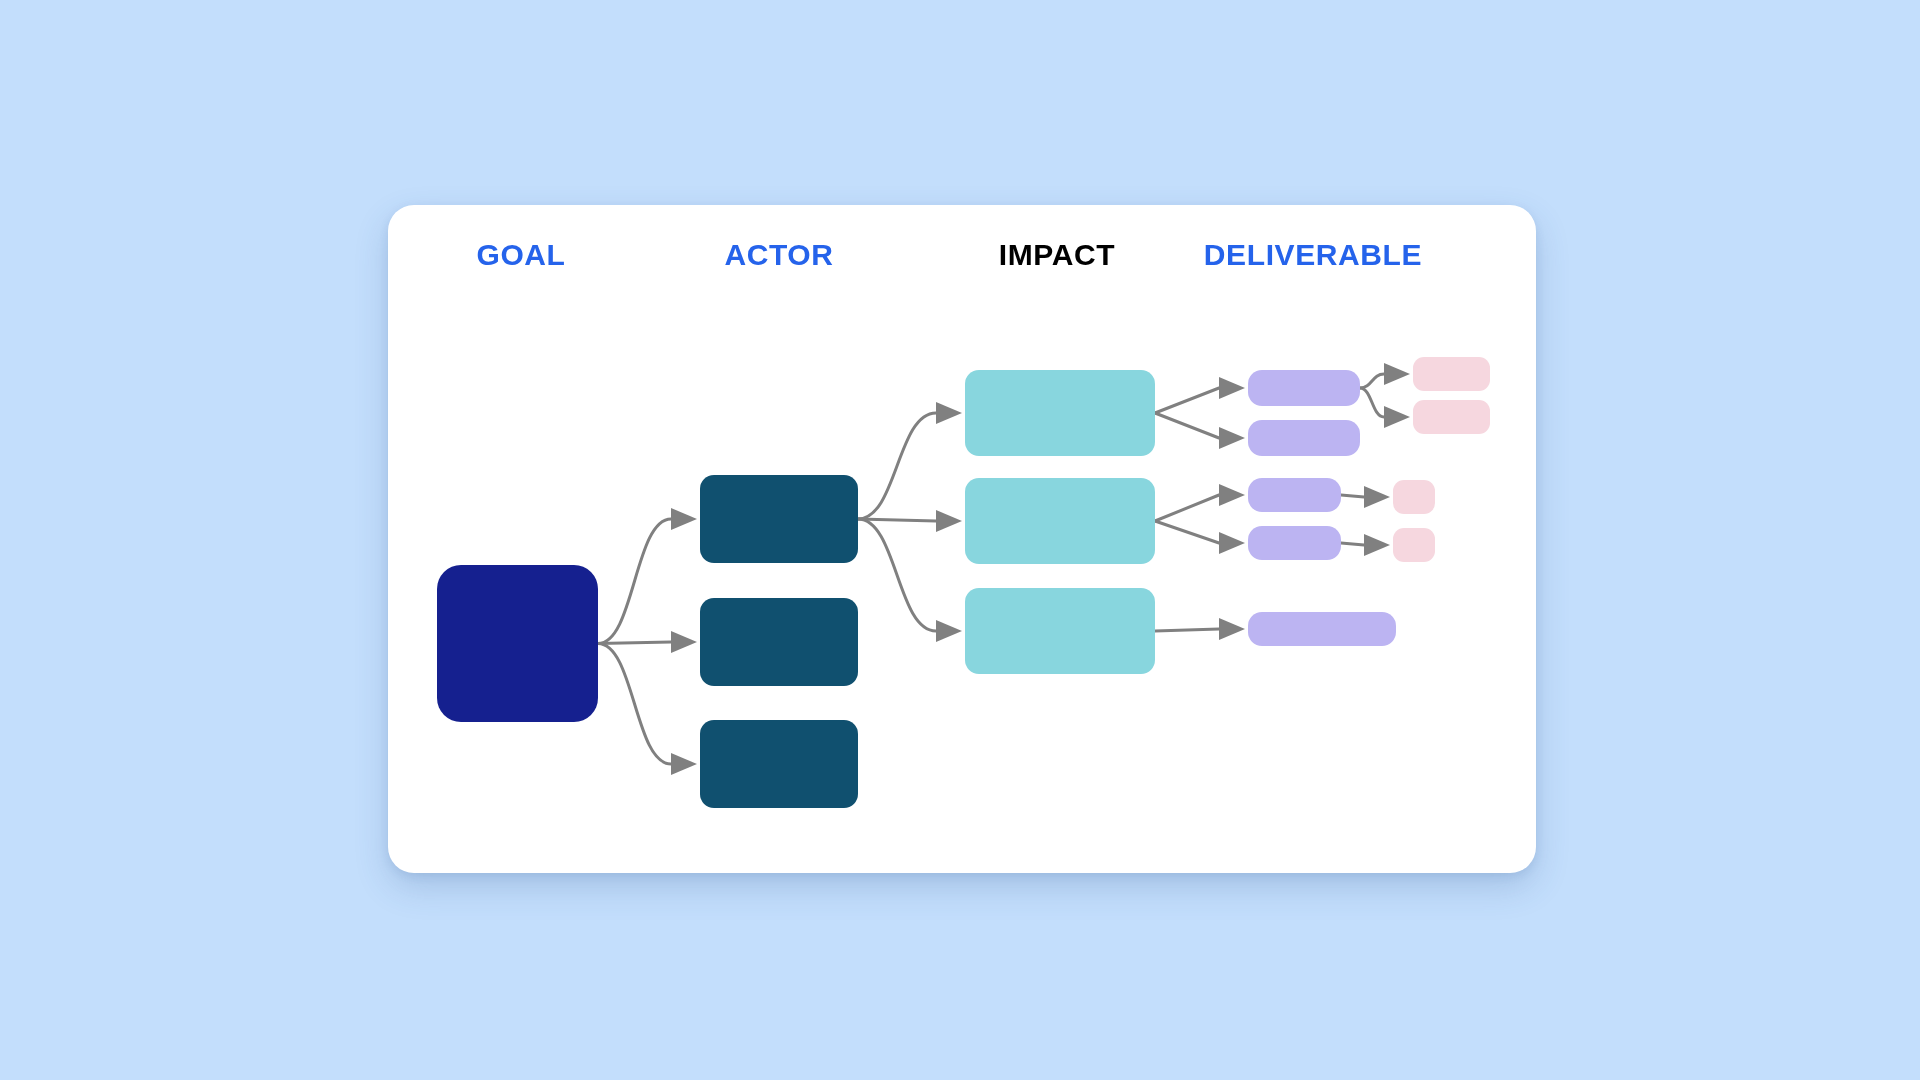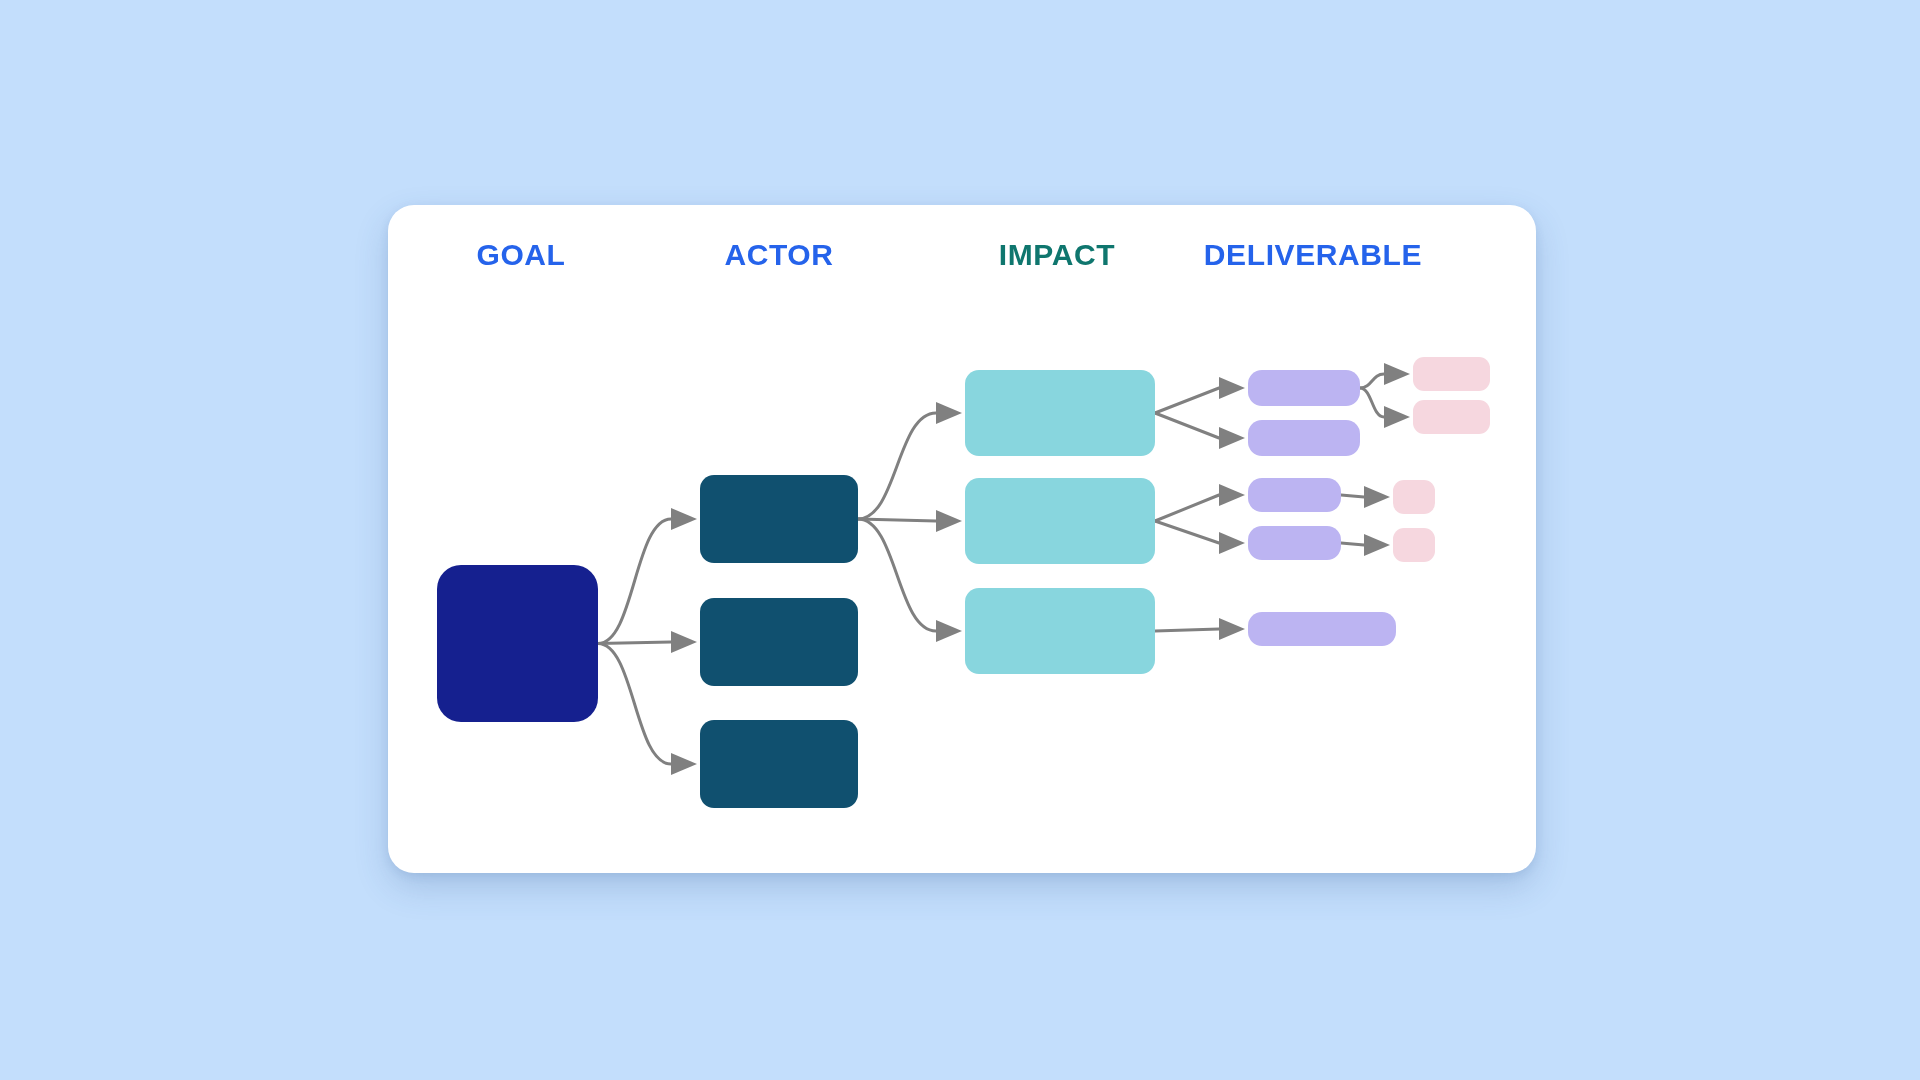--- a/index.html
+++ b/index.html
@@ -104,21 +104,21 @@
       <path d="M 1410 417 L 1384 406 L 1384 428 Z" fill="#808080"></path>
       <path d="M 1341 495 L 1364 497" stroke="#808080" stroke-width="3" fill="none" stroke-linecap="round"></path>
       <path d="M 1390 497 L 1364 486 L 1364 508 Z" fill="#808080"></path>
       <path d="M 1341 543 L 1364 545" stroke="#808080" stroke-width="3" fill="none" stroke-linecap="round"></path>
       <path d="M 1390 545 L 1364 534 L 1364 556 Z" fill="#808080"></path>
     </svg>
 
   <div id="headers-layer">
       <div class="col-header" style="left: 521px; top: 238px; color: rgb(37, 99, 235);">GOAL</div>
       <div class="col-header" style="left: 779px; top: 238px; color: rgb(37, 99, 235);">ACTOR</div>
-      <div class="col-header" style="left: 1057px; top: 238px; color: #0f766e;">IMPACT</div>
+      <div class="col-header" style="left: 1057px; top: 238px; color: #000000;">IMPACT</div>
       <div class="col-header" style="left: 1313px; top: 238px; color: rgb(37, 99, 235);">DELIVERABLE</div>
     </div>
 
   <div id="nodes-layer">
       <div class="node node-goal" style="left: 437px; top: 565px; width: 161px; height: 157px; background: rgb(21, 32, 143);"></div>
       <div class="node node-actor" style="left: 700px; top: 475px; width: 158px; height: 88px; background: rgb(16, 80, 111);"></div>
       <div class="node node-actor" style="left: 700px; top: 598px; width: 158px; height: 88px; background: rgb(16, 80, 111);"></div>
       <div class="node node-actor" style="left: 700px; top: 720px; width: 158px; height: 88px; background: rgb(16, 80, 111);"></div>
       <div class="node node-impact" style="left: 965px; top: 370px; width: 190px; height: 86px; background: rgb(136, 214, 222);"></div>
       <div class="node node-impact" style="left: 965px; top: 478px; width: 190px; height: 86px; background: rgb(136, 214, 222);"></div>

